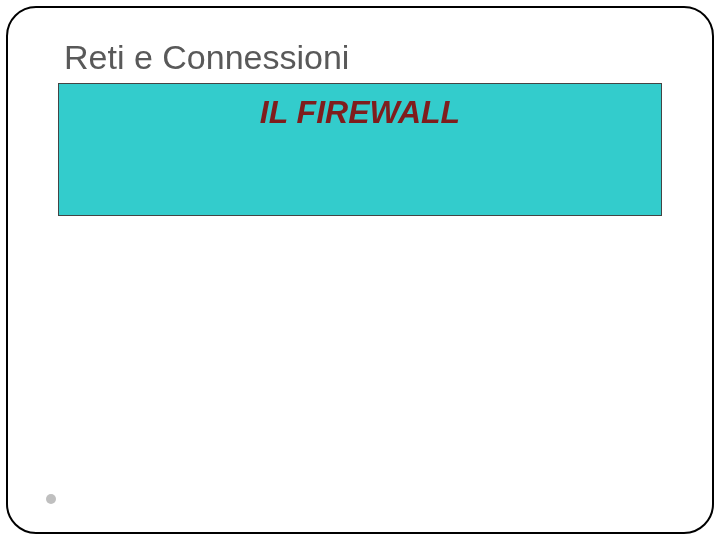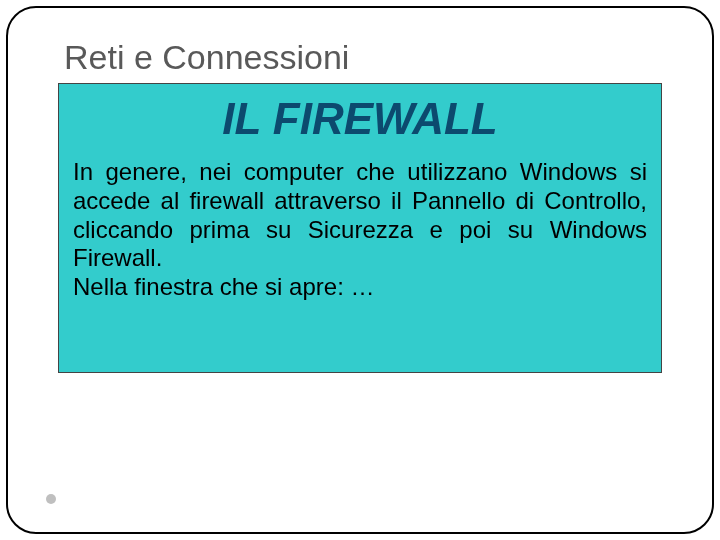--- a/index.html
+++ b/index.html
@@ -27,24 +27,24 @@
     color: #595959;
     margin-bottom: 6px;
     padding-left: 6px;
   }
   .content-box {
     border: 1px solid #444;
     background: #33cccc;
     padding: 10px 14px 70px 14px;
   }
   .subtitle {
-    font-size: 44px;
+    font-size: 32px;
     font-weight: 700;
     font-style: italic;
-    color: #0c4a6e;
+    color: #7f1d1d;
     text-align: center;
     margin-bottom: 14px;
   }
   .body-text {
     font-size: 24px;
     color: #000;
     text-align: justify;
     line-height: 1.2;
   }
   .footer-dot {
@@ -57,16 +57,15 @@
     background: #bfbfbf;
   }
 </style>
 </head>
 <body>
 
 <div class="slide-frame">
   <h1 class="slide-heading">Reti e Connessioni</h1>
   <div class="content-box">
     <div class="subtitle">IL FIREWALL</div>
-    <div class="body-text">In genere, nei computer che utilizzano Windows si accede al firewall attraverso il Pannello di Controllo, cliccando prima su Sicurezza e poi su Windows Firewall.<br>Nella finestra che si apre: …</div>
   </div>
   <div class="footer-dot"></div>
 </div>
 
 </body></html>

